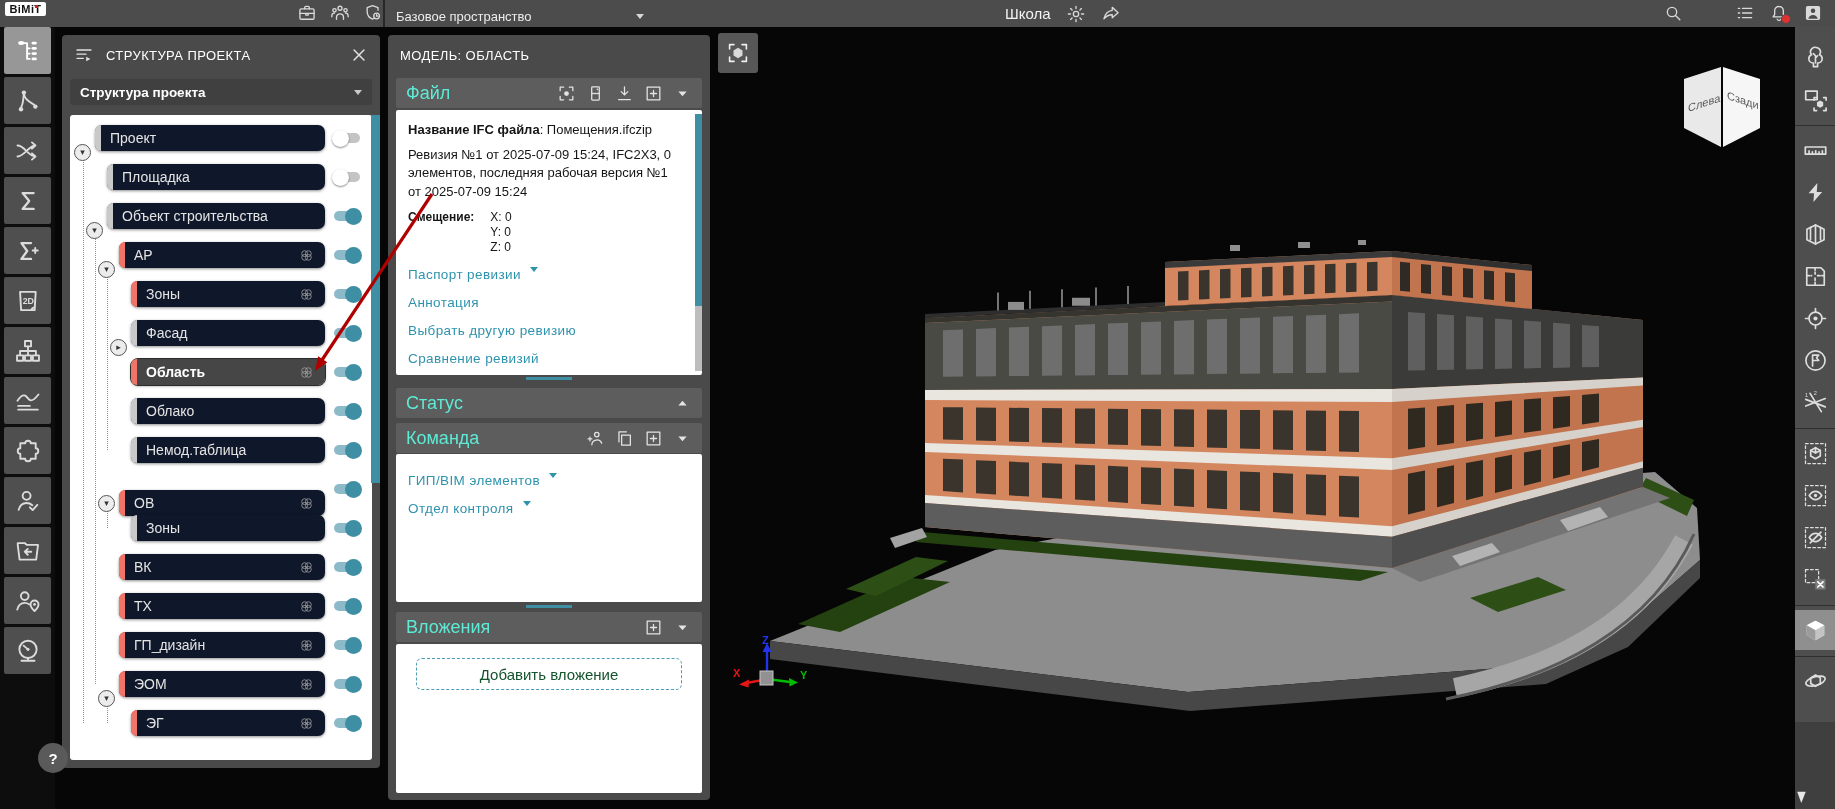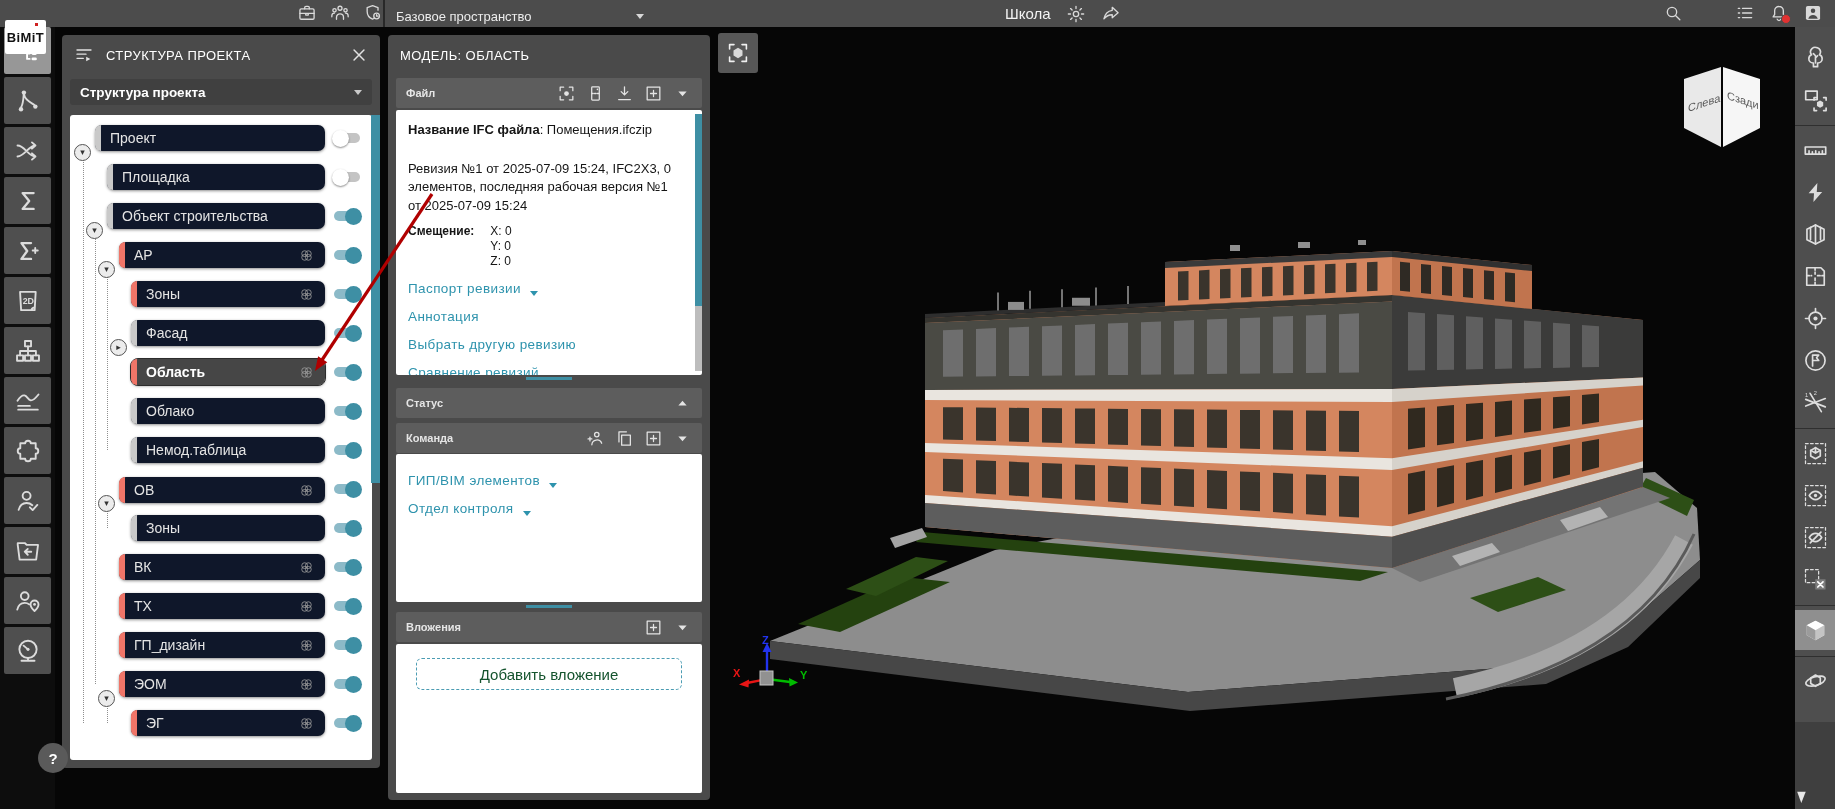--- a/index.html
+++ b/index.html
@@ -3,22 +3,22 @@
 <meta charset="utf-8">
 <style>
   html,body{margin:0;padding:0}
   body{width:1835px;height:809px;background:#060606;overflow:hidden;position:relative;
        font-family:"Liberation Sans","DejaVu Sans",sans-serif;-webkit-font-smoothing:antialiased}
   svg{display:block}
   .icon svg,.tb-icon svg,.ph-icon svg,.bar-icon svg{width:100%;height:100%;fill:none;stroke:currentColor;
        stroke-width:1.6;stroke-linecap:round;stroke-linejoin:round}
   
   .topbar{position:absolute;left:0;top:0;width:1835px;height:27px;background:#4c4c4c;z-index:30}
-  .logo{position:absolute;left:5px;top:20px;width:41px;height:34px;background:#fff;border-radius:2px;
-        color:#121212;font-weight:bold;font-size:13px;display:flex;align-items:center;justify-content:center;letter-spacing:.4px}
+  .logo{position:absolute;left:5px;top:2px;width:41px;height:14px;background:#fff;border-radius:2px;
+        color:#121212;font-weight:bold;font-size:11px;display:flex;align-items:center;justify-content:center;letter-spacing:.4px}
   .logo::after{content:"";position:absolute;right:8px;top:3px;width:3px;height:3px;background:#cf2121}
   .tb-cluster{position:absolute;top:3px;display:flex;gap:13px;align-items:center}
   .tb-icon{width:20px;height:20px;color:#d9d9d9;position:relative}
   .tb-divider{position:absolute;left:383px;top:0;width:2px;height:27px;background:#282828}
   .workspace{position:absolute;left:396px;top:0;height:32px;width:248px;display:flex;align-items:center;
              justify-content:space-between;color:#ececec;font-size:13px}
   .tri{width:0;height:0;border-left:4.5px solid transparent;border-right:4.5px solid transparent;border-top:5.5px solid currentColor;display:inline-block}
   .workspace .tri{color:#d8d8d8}
   .tb-center{position:absolute;left:1005px;top:0;height:27px;display:flex;align-items:center;gap:15px}
   .tb-title{font-size:15px;color:#f3f3f3}
@@ -57,31 +57,31 @@
   .tg{position:absolute;width:26px;height:10px;border-radius:5px;right:12px}
   .tg .knob{position:absolute;top:-3.5px;width:17px;height:17px;border-radius:50%}
   .tg.on{background:#8cbac8}.tg.on .knob{background:#3e8fa4;right:-2px}
   .tg.off{background:#c4c4c4}.tg.off .knob{background:#fff;left:-2px;box-shadow:0 1px 2px rgba(0,0,0,.45)}
   .expander{position:absolute;width:17px;height:17px;border-radius:50%;background:#ececec;border:1px solid #555;
             color:#333;font-size:9px;line-height:1;display:flex;align-items:center;justify-content:center;z-index:3;box-sizing:border-box}
   .s-scroll{position:absolute;right:0;top:80px;width:9px;height:368px;background:#3e8fa4;z-index:4}
   
   .mp-bar{position:absolute;left:8px;right:8px;height:30px;background:#5d5d5d;border-radius:2px;display:flex;
           align-items:center;padding:0 10px;gap:10px;box-sizing:border-box}
-  .mp-bar .t{font-size:11px;font-weight:bold;color:#e5e5e5;flex:1;white-space:nowrap}
+  .mp-bar .t{font-size:18px;font-weight:normal;color:#5eead4;flex:1;white-space:nowrap}
   .bar-icon{width:19px;height:19px;color:#e4e4e4}
   .file-bar{top:43px}
   .file-content{position:absolute;top:75px;left:8px;right:8px;height:265px;background:#fff;border-radius:2px;
                 padding:12px 28px 0 12px;box-sizing:border-box;font-size:13px;color:#151515;overflow:hidden}
-  .ifc-line{margin-bottom:23px}
+  .ifc-line{margin-bottom:9px}
   .rev{line-height:1.42;margin-bottom:9px}
   .offset{display:flex;font-size:12px;font-weight:bold}
   .offset .vals{margin-left:16px;font-weight:normal;display:flex;flex-direction:column;gap:1px}
   .links{margin-top:8px}
-  .link-row{display:flex;align-items:flex-end;gap:9px;margin-top:13px;color:#2e93ad;font-size:13.5px;letter-spacing:.4px;white-space:nowrap}
+  .link-row{display:flex;align-items:flex-start;gap:9px;margin-top:13px;color:#2e93ad;font-size:13.5px;letter-spacing:.4px;white-space:nowrap}
   .link-row .tri{border-top-width:5px;border-left-width:4px;border-right-width:4px}
   .mp-track{position:absolute;right:8px;top:79px;width:7px;height:257px;background:#bdbdbd;z-index:3}
   .mp-thumb{position:absolute;right:8px;top:79px;width:7px;height:192px;background:#3e8fa4;z-index:4}
   .rs{position:absolute;left:50%;transform:translateX(-50%);width:46px;height:3px;background:#3e8fa4}
   .rs1{top:342px}.rs2{top:570px}
   .status-bar{top:353px}
   .team-bar{top:388px}
   .team-content{position:absolute;top:419px;left:8px;right:8px;height:148px;background:#fff;border-radius:2px;
                 padding:6px 12px;box-sizing:border-box}
   .attach-bar{top:577px}
@@ -560,21 +560,21 @@
       <div class="tg on" style="top: 291px;">
         <span class="knob"></span>
       </div>
       <div class="pill" style="left: 61px; top: 322px;">
         <span class="accent gray"></span>
         <span class="lbl">Немод.таблица</span>
       </div>
       <div class="tg on" style="top: 330px;">
         <span class="knob"></span>
       </div>
-      <div class="pill" style="left: 49px; top: 362px;">
+      <div class="pill" style="left: 49px; top: 375px;">
         <span class="accent red"></span>
         <span class="lbl">ОВ</span>
         <span class="flower">
           <svg viewBox="0 0 24 24">
             <circle cx="9.4" cy="9.4" r="4.1"></circle>
             <circle cx="14.6" cy="9.4" r="4.1"></circle>
             <circle cx="9.4" cy="14.6" r="4.1"></circle>
             <circle cx="14.6" cy="14.6" r="4.1"></circle>
           </svg>
         </span>

